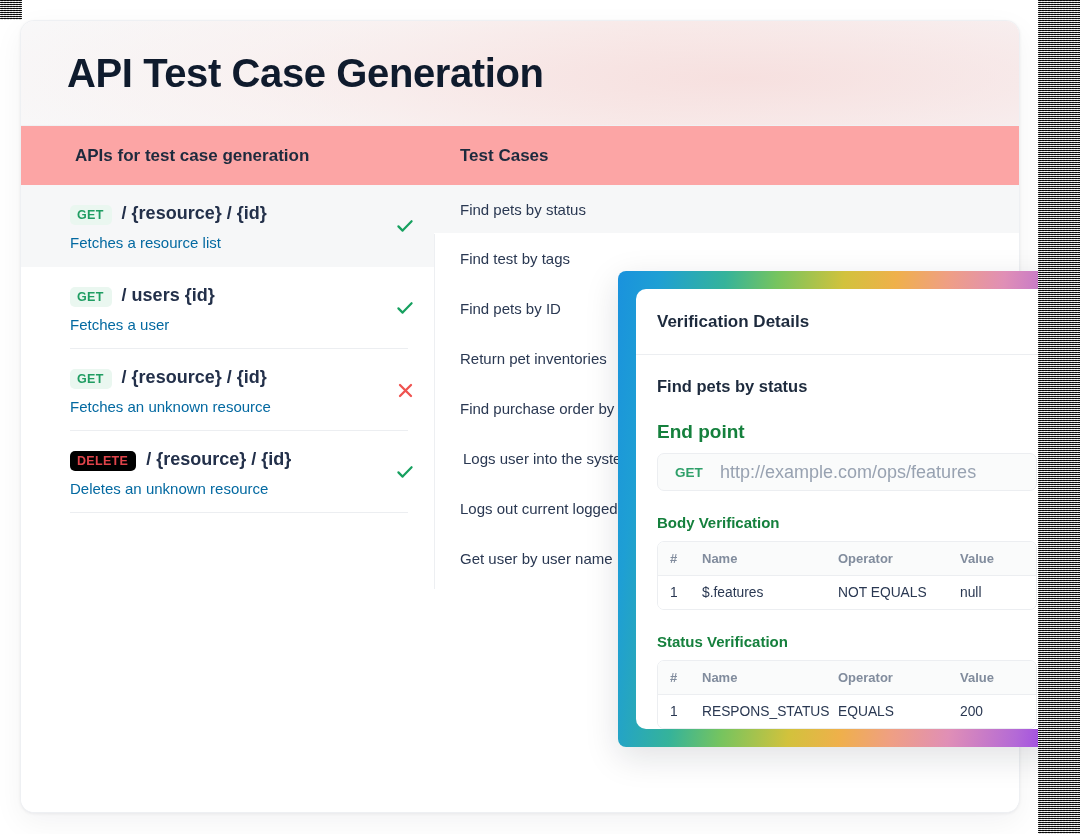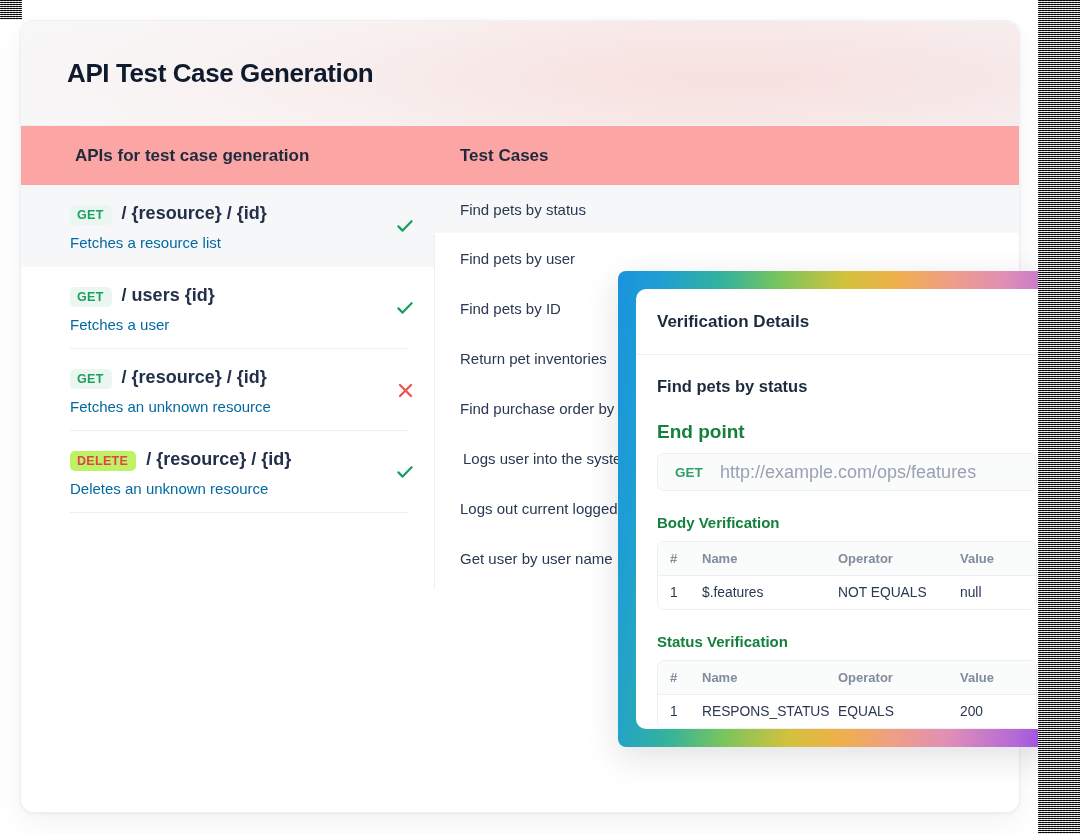--- a/index.html
+++ b/index.html
@@ -57,21 +57,21 @@
     height: 105px;
     background:
       radial-gradient(120% 180% at 72% 55%, rgba(246,221,220,.85) 0%, rgba(248,233,232,.45) 42%, rgba(250,250,251,0) 72%),
       linear-gradient(100deg, #f8f9fa 0%, #f9f8f8 38%, #f9f1f0 62%, #f7f5f7 100%);
     display: flex;
     align-items: center;
     border-bottom: 1px solid #f0f1f3;
   }
   #page-title {
     margin-left: 46px;
-    font-size: 26px;
+    font-size: 40px;
     font-weight: 700;
     letter-spacing: -0.4px;
     color: #0f1b2d;
   }
 
   
   #card-body {
     position: relative;
     display: flex;
     height: 688px;
@@ -117,21 +117,21 @@
   .api-top { display: flex; align-items: baseline; gap: 10px; }
   .method {
     display: inline-block;
     padding: 3px 8px 3px 7px;
     border-radius: 5px;
     font-size: 12.5px;
     font-weight: 700;
     letter-spacing: .3px;
   }
   .method.get    { color: #1f9d62; background: #eaf7f0; }
-  .method.delete { color: #e0434a; background: #bef264; }
+  .method.delete { color: #e0434a; background: #000000; }
   .api-path {
     font-size: 18px;
     font-weight: 700;
     color: #23304a;
   }
   .api-desc {
     margin-top: 9px;
     font-size: 15px;
     color: #0369a1;
   }
@@ -331,21 +331,21 @@
           </div>
 
         </div>
       </div>
 
       <div class="col" id="col-tests">
         <div class="col-head">Test Cases</div>
 
         <div id="testcase-list">
           <div class="tc-item selected">Find pets by status</div>
-          <div class="tc-item">Find pets by user</div>
+          <div class="tc-item">Find test by tags</div>
           <div class="tc-item">Find pets by ID</div>
           <div class="tc-item">Return pet inventories</div>
           <div class="tc-item">Find purchase order by ID</div>
           <div class="tc-item indented">Logs user into the system</div>
           <div class="tc-item">Logs out current logged in user session</div>
           <div class="tc-item">Get user by user name</div>
         </div>
       </div>
 
       <div id="col-divider"></div>

